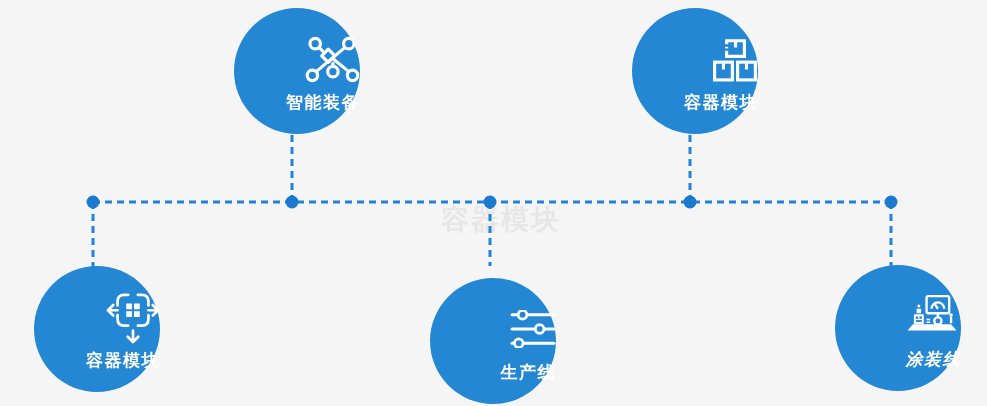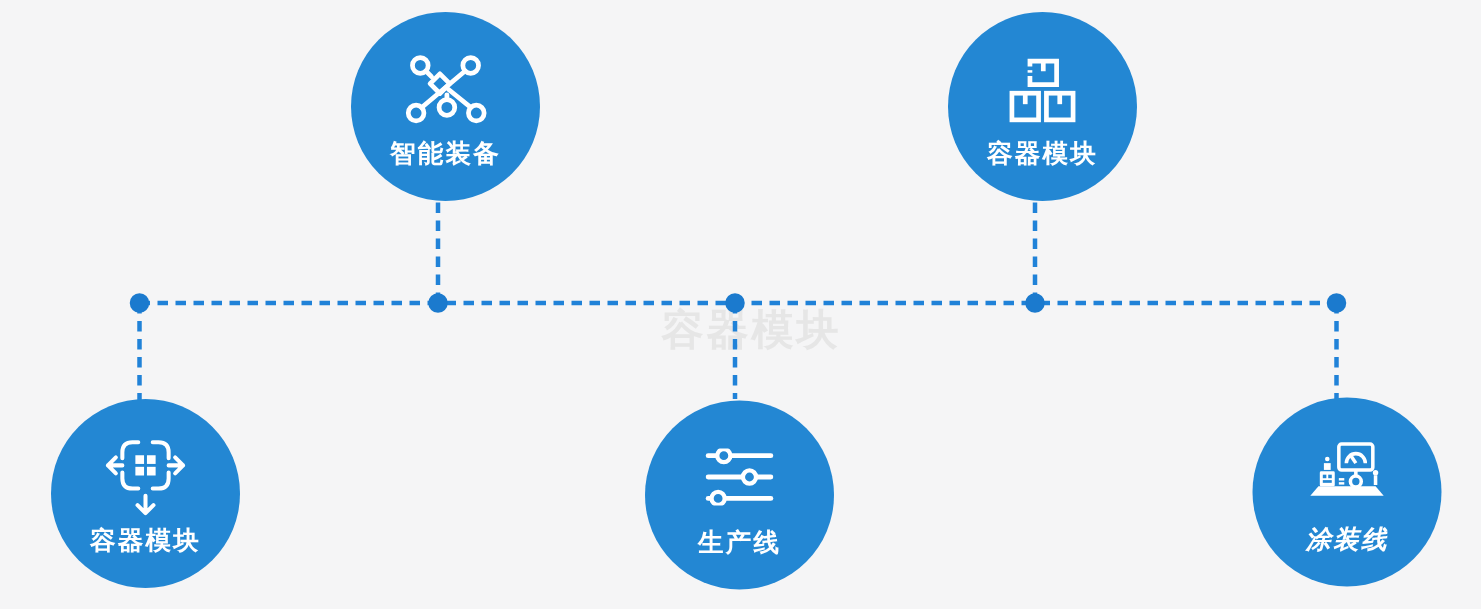--- a/index.html
+++ b/index.html
@@ -25,35 +25,35 @@
   }
   #connectors{position:absolute;left:0;top:0;z-index:2;}
   #connectors path{
     stroke:var(--connector-line);stroke-width:3;fill:none;
     stroke-dasharray:7 5;
   }
   #connectors circle{fill:var(--connector-dot);}
   .node{
     position:absolute;width:126px;height:126px;border-radius:50%;
     background:var(--node-fill);
-    display:flex;flex-direction:column;align-items:center;
+    display:flex;flex-direction:column;align-items:flex-end;
     z-index:3;cursor:pointer;
   }
   .node .icon{
     margin-top:23px;height:56px;
     display:flex;align-items:center;justify-content:center;
   }
   .node .label{
     margin-top:7px;font-size:17px;font-weight:700;line-height:1;
     color:var(--icon-label);letter-spacing:1.5px;white-space:nowrap;
   }
   #node-0{left:234px;top:8px;}
   #node-1{left:632px;top:8px;}
   #node-2{left:34px;top:266px;}
-  #node-3{left:430px;top:267px;}
+  #node-3{left:430px;top:278px;}
   #node-4{left:835px;top:265px;font-style:italic;}
 </style>
 </head>
 <body>
 
 <div class="stage">
 
   <div class="watermark">容器模块</div>
 
   <svg id="connectors" width="987" height="406">

